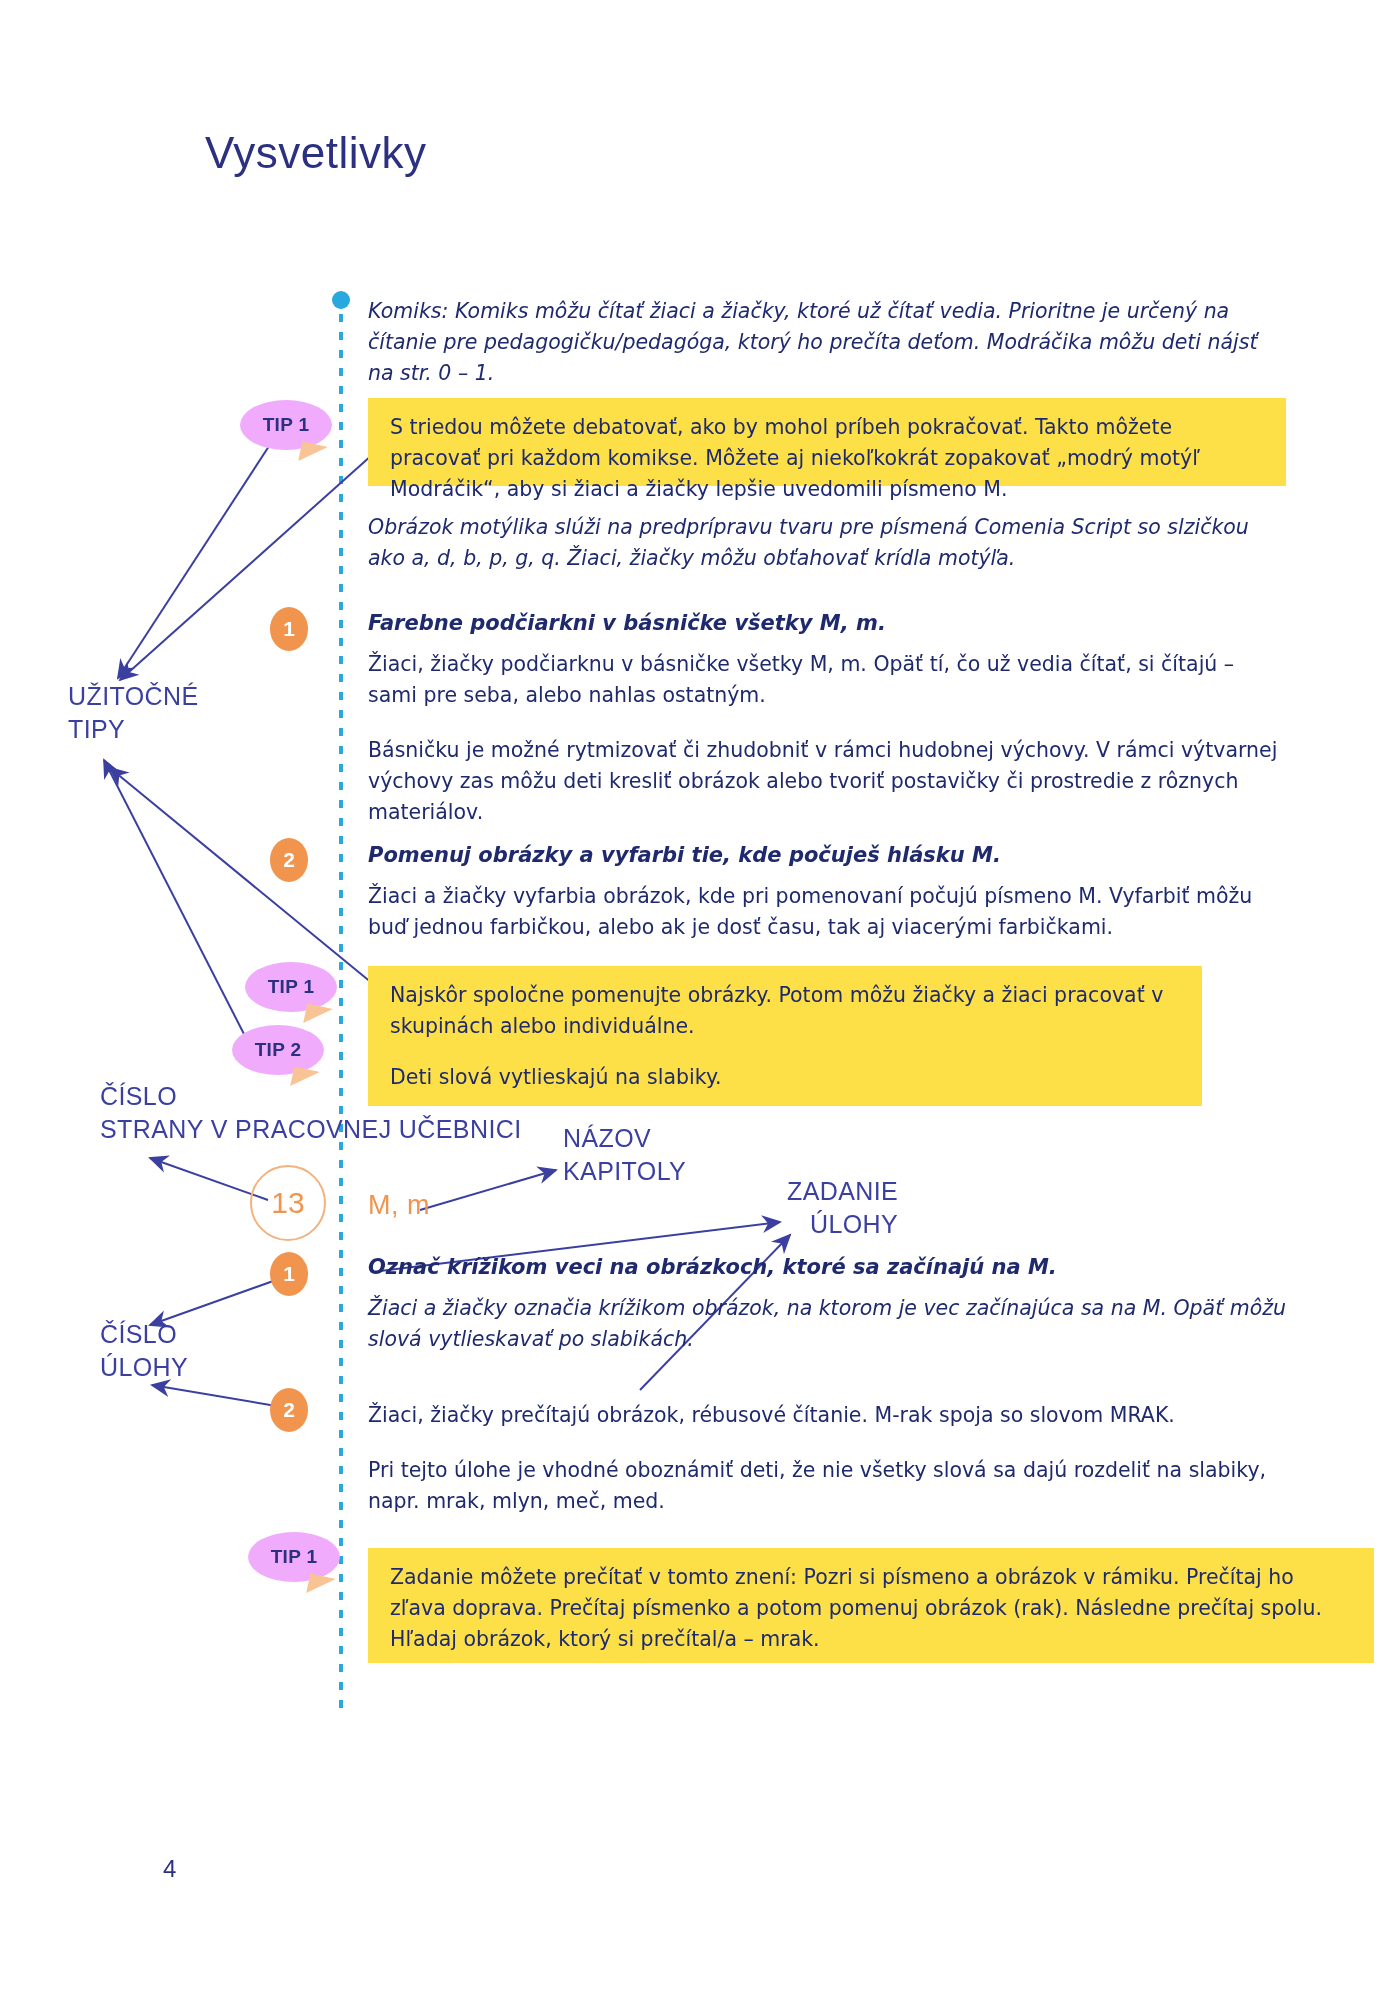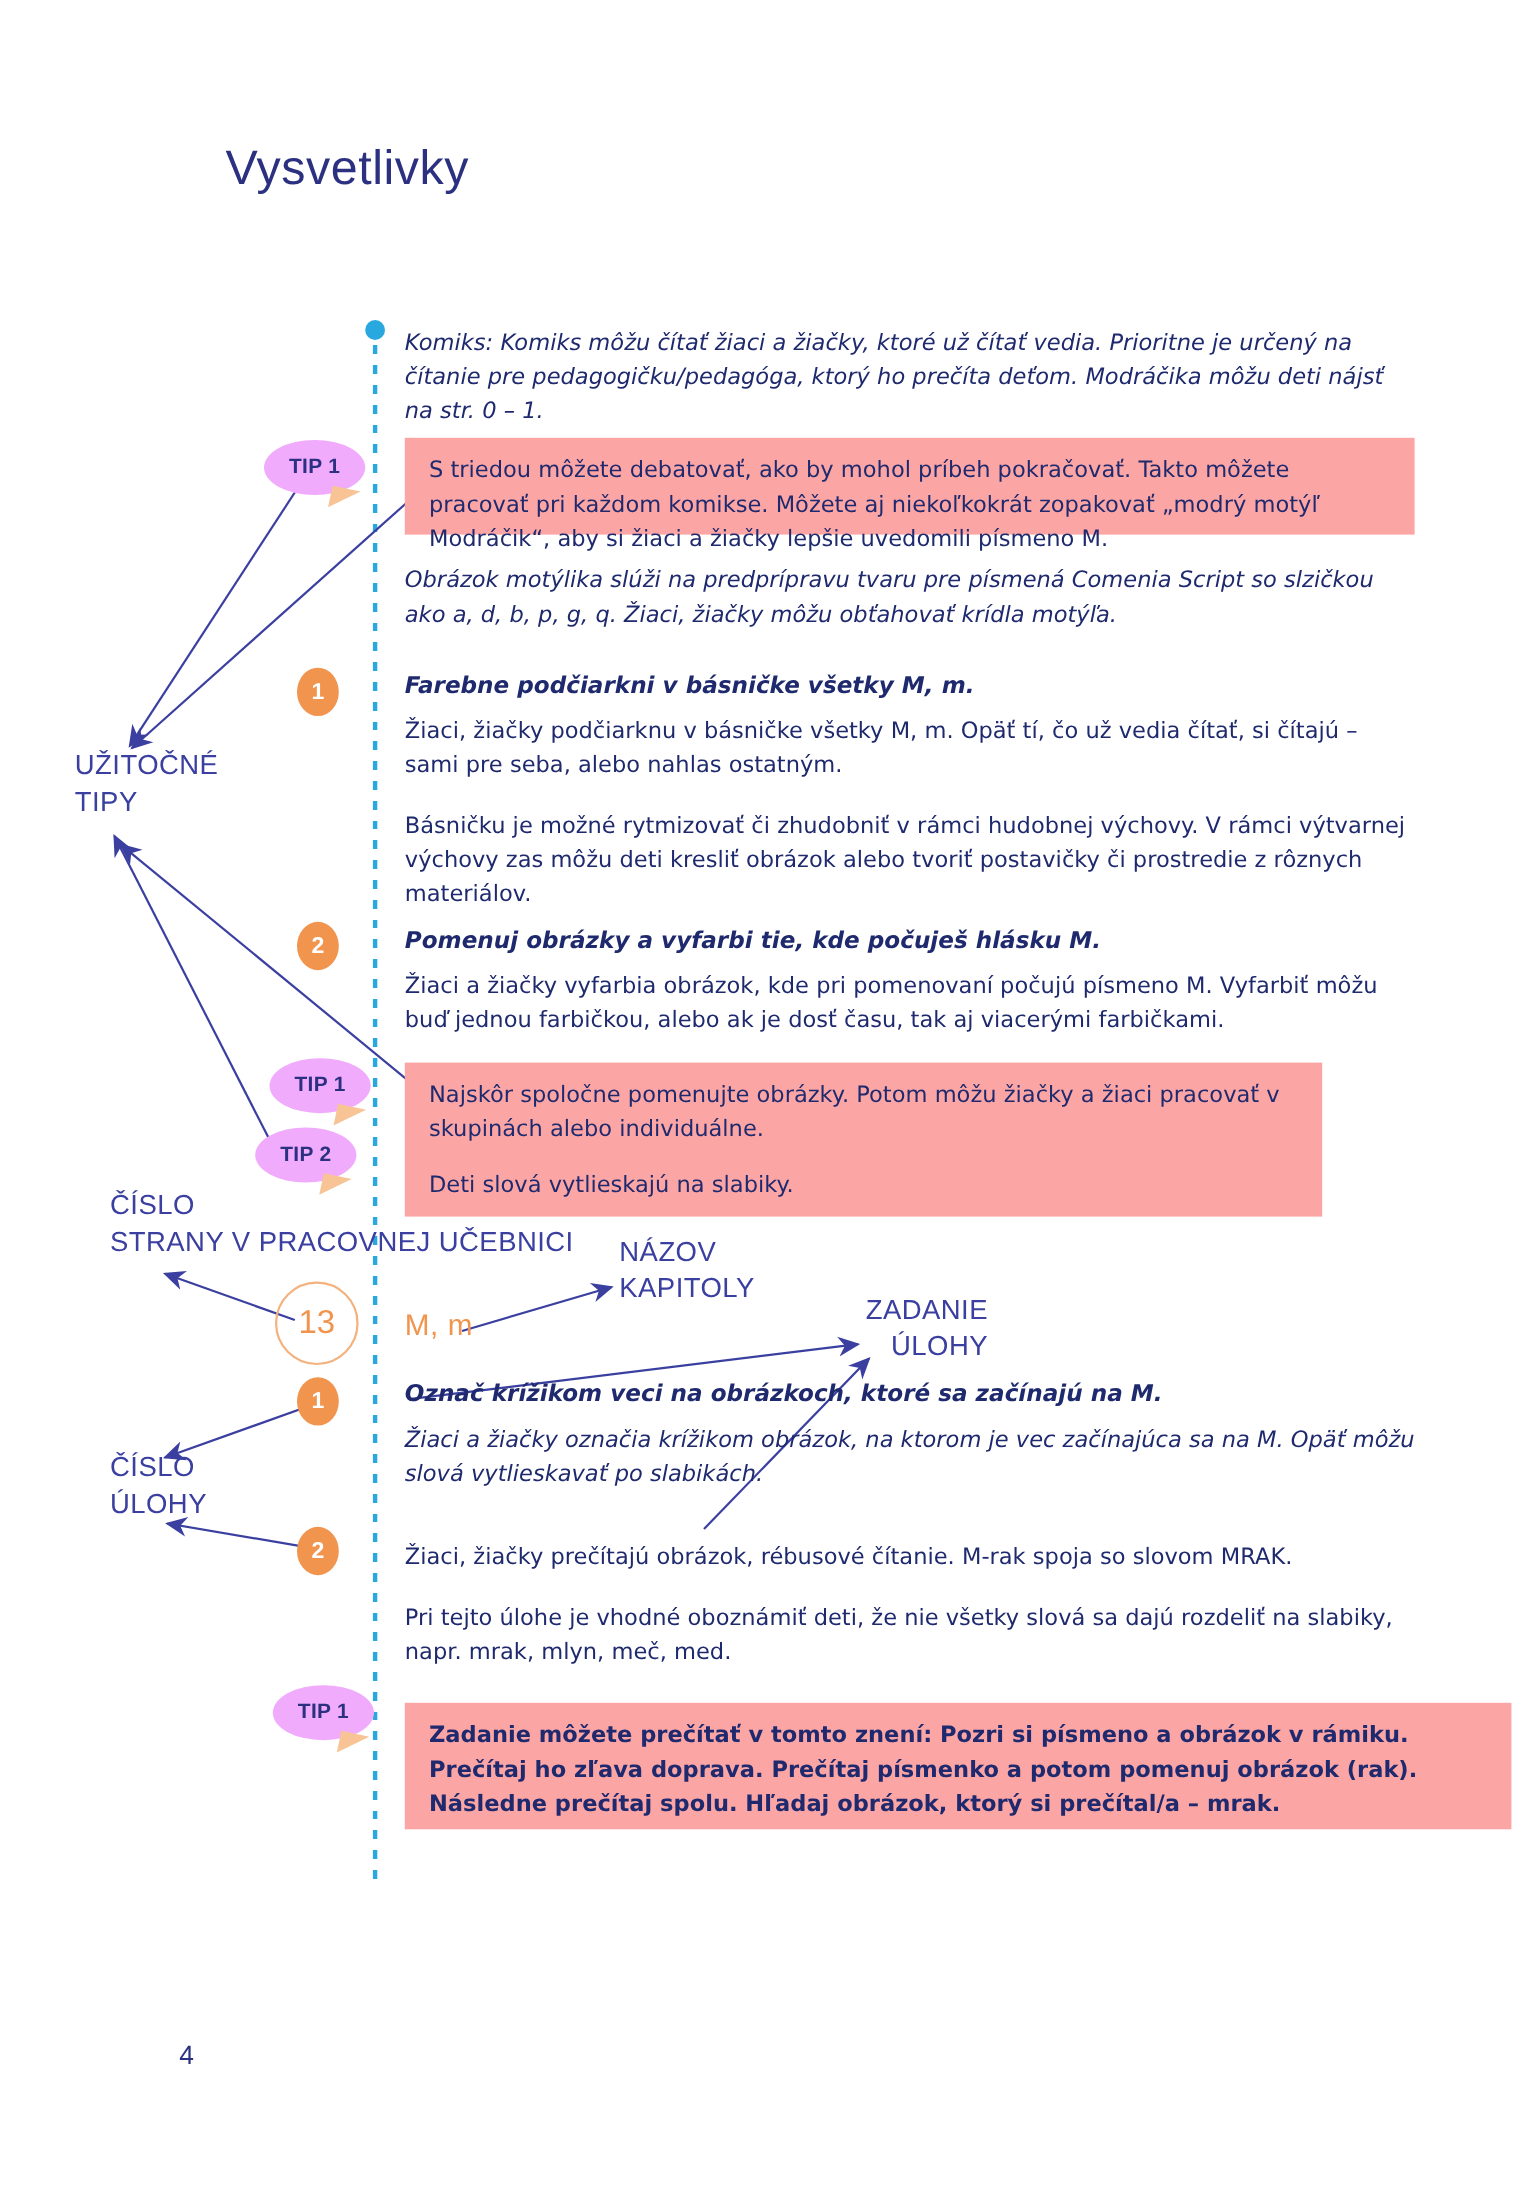--- a/index.html
+++ b/index.html
@@ -31,21 +31,21 @@
   .col{position:absolute;left:368px;width:918px;}
   .p{
     font-size:20.5px;line-height:31px;color:#1f2a6e;
     font-family:"DejaVu Sans",sans-serif;
   }
   .p.italic{font-style:italic;}
   .p.bold-it{font-style:italic;font-weight:bold;font-size:21px;}
 
   
   .tipbox{
-    position:absolute;background:#fca5a5;
+    position:absolute;background:#fde047;
     padding:14px 22px 16px 22px;box-sizing:border-box;
   }
   .tipbox .p{color:#1f2a6e;}
 
   
   .bubble{
     position:absolute;width:92px;height:50px;border-radius:50%/50%;
     background:#f0abfc;display:flex;align-items:center;justify-content:center;
     color:#2b3180;font-size:19px;font-weight:600;letter-spacing:.3px;
   }
@@ -179,19 +179,19 @@
     <div class="p" style="margin-top:10px;font-style:italic;">Žiaci a žiačky označia krížikom obrázok, na ktorom je vec začínajúca sa na M. Opäť môžu slová vytlieskavať po slabikách.</div>
   </div>
 
   <div class="numcircle" style="left:270px;top:1388px;">2</div>
   <div class="col" style="top:1390px;">
     <div class="p" style="margin-top:10px;">Žiaci, žiačky prečítajú obrázok, rébusové čítanie. M-rak spoja so slovom MRAK.</div>
     <div class="p" style="margin-top:24px;">Pri tejto úlohe je vhodné oboznámiť deti, že nie všetky slová sa dajú rozdeliť na slabiky, napr. mrak, mlyn, meč, med.</div>
   </div>
 
   <div class="bubble" style="left:248px;top:1532px;">TIP 1</div>
-  <div class="tipbox" style="left:368px;top:1548px;width:1006px;height:115px;font-weight:bold;">
+  <div class="tipbox" style="left:368px;top:1548px;width:1006px;height:115px;">
     <div class="p">Zadanie môžete prečítať v tomto znení: Pozri si písmeno a obrázok v rámiku. Prečítaj ho zľava doprava. Prečítaj písmenko a potom pomenuj obrázok (rak). Následne prečítaj spolu. Hľadaj obrázok, ktorý si prečítal/a – mrak.</div>
   </div>
 
   <div class="folio">4</div>
 
 </div>
 
 </body></html>

